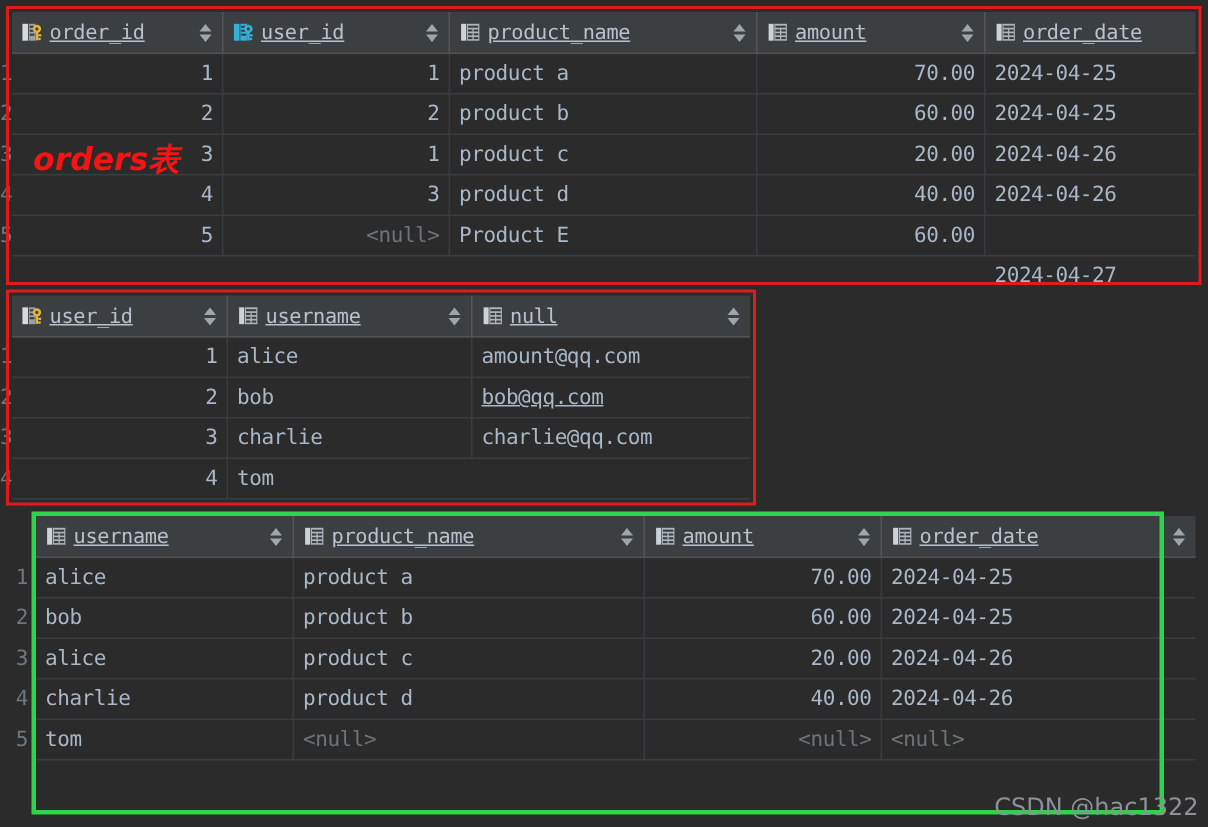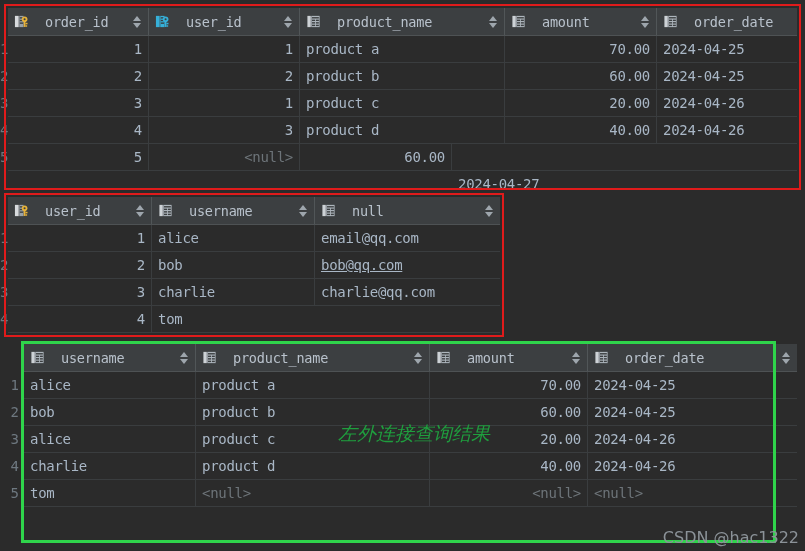--- a/index.html
+++ b/index.html
@@ -38,21 +38,21 @@
     height: 100%;
     padding: 0 6px;
     border-right: 1px solid #515658;
     font-size: 13.5px;
     color: #b9c2cc;
     white-space: nowrap;
     overflow: hidden;
     letter-spacing: -0.2px;
   }
   .hcell:last-child { border-right: none; }
-  .hlabel { flex: 0 0 auto; margin-left: 16px; }
+  .hlabel { flex: 0 0 auto; margin-left: 4px; text-decoration: underline; }
   .hspring { flex: 1 1 auto; min-width: 6px; }
   .sorter {
     flex: 0 0 auto;
     width: 9px;
     height: 14px;
     position: relative;
     margin-left: 4px;
     opacity: .85;
   }
   .sorter::before, .sorter::after {
@@ -253,35 +253,37 @@
         <div class="grow">
           <div class="gcell num" style="flex: 0 0 141px;">4</div>
           <div class="gcell num" style="flex: 0 0 151px;">3</div>
           <div class="gcell" style="flex: 0 0 205px;">product d</div>
           <div class="gcell num" style="flex: 0 0 152px;">40.00</div>
           <div class="gcell" style="flex: 1 1 auto;">2024-04-26</div>
         </div>
         <div class="grow">
           <div class="gcell num" style="flex: 0 0 141px;">5</div>
           <div class="gcell num nul" style="flex: 0 0 151px;">&lt;null&gt;</div>
+          <div class="gcell" style="flex: 0 0 205px;">Product E</div>
           <div class="gcell num" style="flex: 0 0 152px;">60.00</div>
           <div class="gcell" style="flex: 1 1 auto; margin-top: 27px;">2024-04-27</div>
         </div>
         <div class="grow filler"></div>
       </div>
     </div>
   <div class="gutter" id="orders-gutter" style="left:0px; top:8px; width:8px; height:178px;">
       <div class="ghead"></div>
       <div class="gnum">1</div>
       <div class="gnum">2</div>
       <div class="gnum">3</div>
       <div class="gnum">4</div>
       <div class="gnum">5</div>
     </div>
   <div class="abox red" style="left:4px; top:4px; width:797px; height:186px;"></div>
+  <div class="anno red" style="left:22px; top:92px;">orders表</div>
 
   <div class="grid" id="users-grid" style="left:8px; top:197px; width:492px; height:136px;">
       <div class="grid-head">
         <div class="hcell" style="flex: 0 0 144px;">
           <span class="ico"><svg width="15" height="15" viewBox="0 0 16 16">
               <rect x="1" y="2" width="4" height="12" fill="#d7dadd"></rect>
               <rect x="5.6" y="2" width="4.6" height="12" fill="#9aa2a9"></rect>
               <rect x="6.2" y="3.4" width="3.4" height="1.5" fill="#3c3f41"></rect>
               <rect x="6.2" y="6.2" width="3.4" height="1.5" fill="#3c3f41"></rect>
               <rect x="6.2" y="9" width="3.4" height="1.5" fill="#3c3f41"></rect>
@@ -325,21 +327,21 @@
             </svg></span>
           <span class="hlabel">null</span>
           <span class="hspring"></span>
           <span class="sorter"></span>
         </div>
       </div>
       <div class="grid-body">
         <div class="grow">
           <div class="gcell num" style="flex: 0 0 144px;">1</div>
           <div class="gcell" style="flex: 0 0 163px;">alice</div>
-          <div class="gcell" style="flex: 1 1 auto;">email@qq.com</div>
+          <div class="gcell" style="flex: 1 1 auto;">amount@qq.com</div>
         </div>
         <div class="grow">
           <div class="gcell num" style="flex: 0 0 144px;">2</div>
           <div class="gcell" style="flex: 0 0 163px;">bob</div>
           <div class="gcell" style="flex: 1 1 auto; text-decoration: underline;">bob@qq.com</div>
         </div>
         <div class="grow">
           <div class="gcell num" style="flex: 0 0 144px;">3</div>
           <div class="gcell" style="flex: 0 0 163px;">charlie</div>
           <div class="gcell" style="flex: 1 1 auto;">charlie@qq.com</div>
@@ -463,16 +465,15 @@
     </div>
   <div class="gutter" id="result-gutter" style="left:0px; top:344px; width:22px; height:196px;">
       <div class="ghead"></div>
       <div class="gnum">1</div>
       <div class="gnum">2</div>
       <div class="gnum">3</div>
       <div class="gnum">4</div>
       <div class="gnum">5</div>
     </div>
   <div class="abox green" style="left:21px; top:341px; width:755px; height:202px;"></div>
-  <div class="anno green" style="left:338px; top:421px;">左外连接查询结果</div>
 
   <div class="watermark">CSDN @hac1322</div>
 </div>
 
 </body></html>

